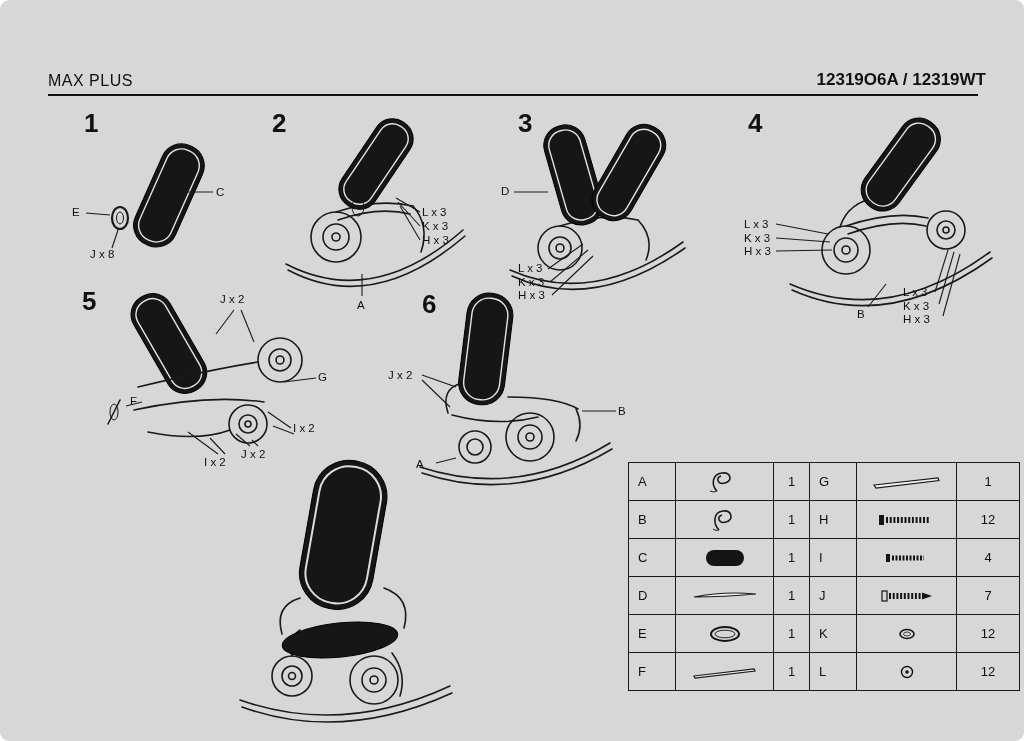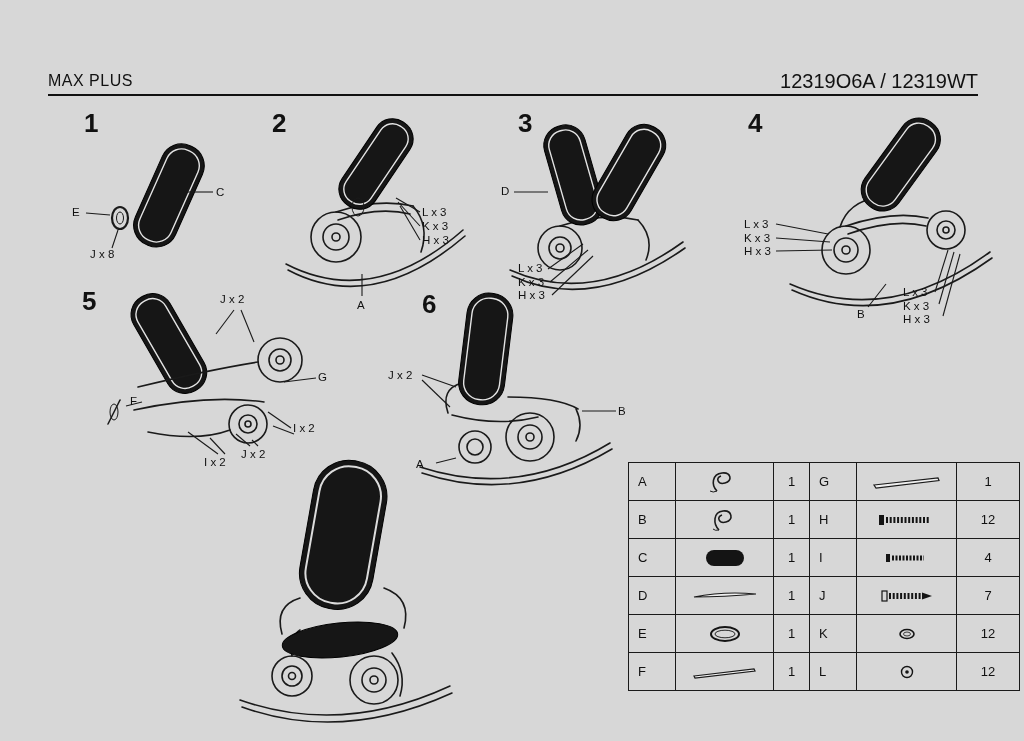--- a/index.html
+++ b/index.html
@@ -1,22 +1,22 @@
 <!DOCTYPE html>
 <html><head>
 <meta charset="utf-8">
 <style>
   html,body { margin:0; padding:0; }
   .page {
     position:relative; width:1024px; height:741px;
     background:#d7d7d7; overflow:hidden;
-    font-family:"Liberation Sans", sans-serif; color:#111;
+    font-family:"Liberation Sans", sans-serif; color:#111;border-radius:9px;
   }
   .hdr-title { position:absolute; left:48px; top:72px; font-size:16px; letter-spacing:.5px; }
-  .hdr-model { position:absolute; right:46px; top:70px; font-size:20px; font-weight:normal; }
+  .hdr-model { position:absolute; right:38px; top:70px; font-size:17px; font-weight:bold; }
   .hdr-rule  { position:absolute; left:48px; right:46px; top:94px; height:2px; background:#111; }
 
   .step { position:absolute; }
   .stepnum { position:absolute; font-size:26px; font-weight:bold; z-index:2; }
   .lbl { position:absolute; font-size:11.5px; white-space:nowrap; z-index:2; }
   .step svg, .final svg { position:absolute; left:0; top:0; }
 
   
   .ln    { fill:none; stroke:#1a1a1a; stroke-width:1.6; stroke-linecap:round; }
   .thin  { fill:none; stroke:#1a1a1a; stroke-width:1; }

